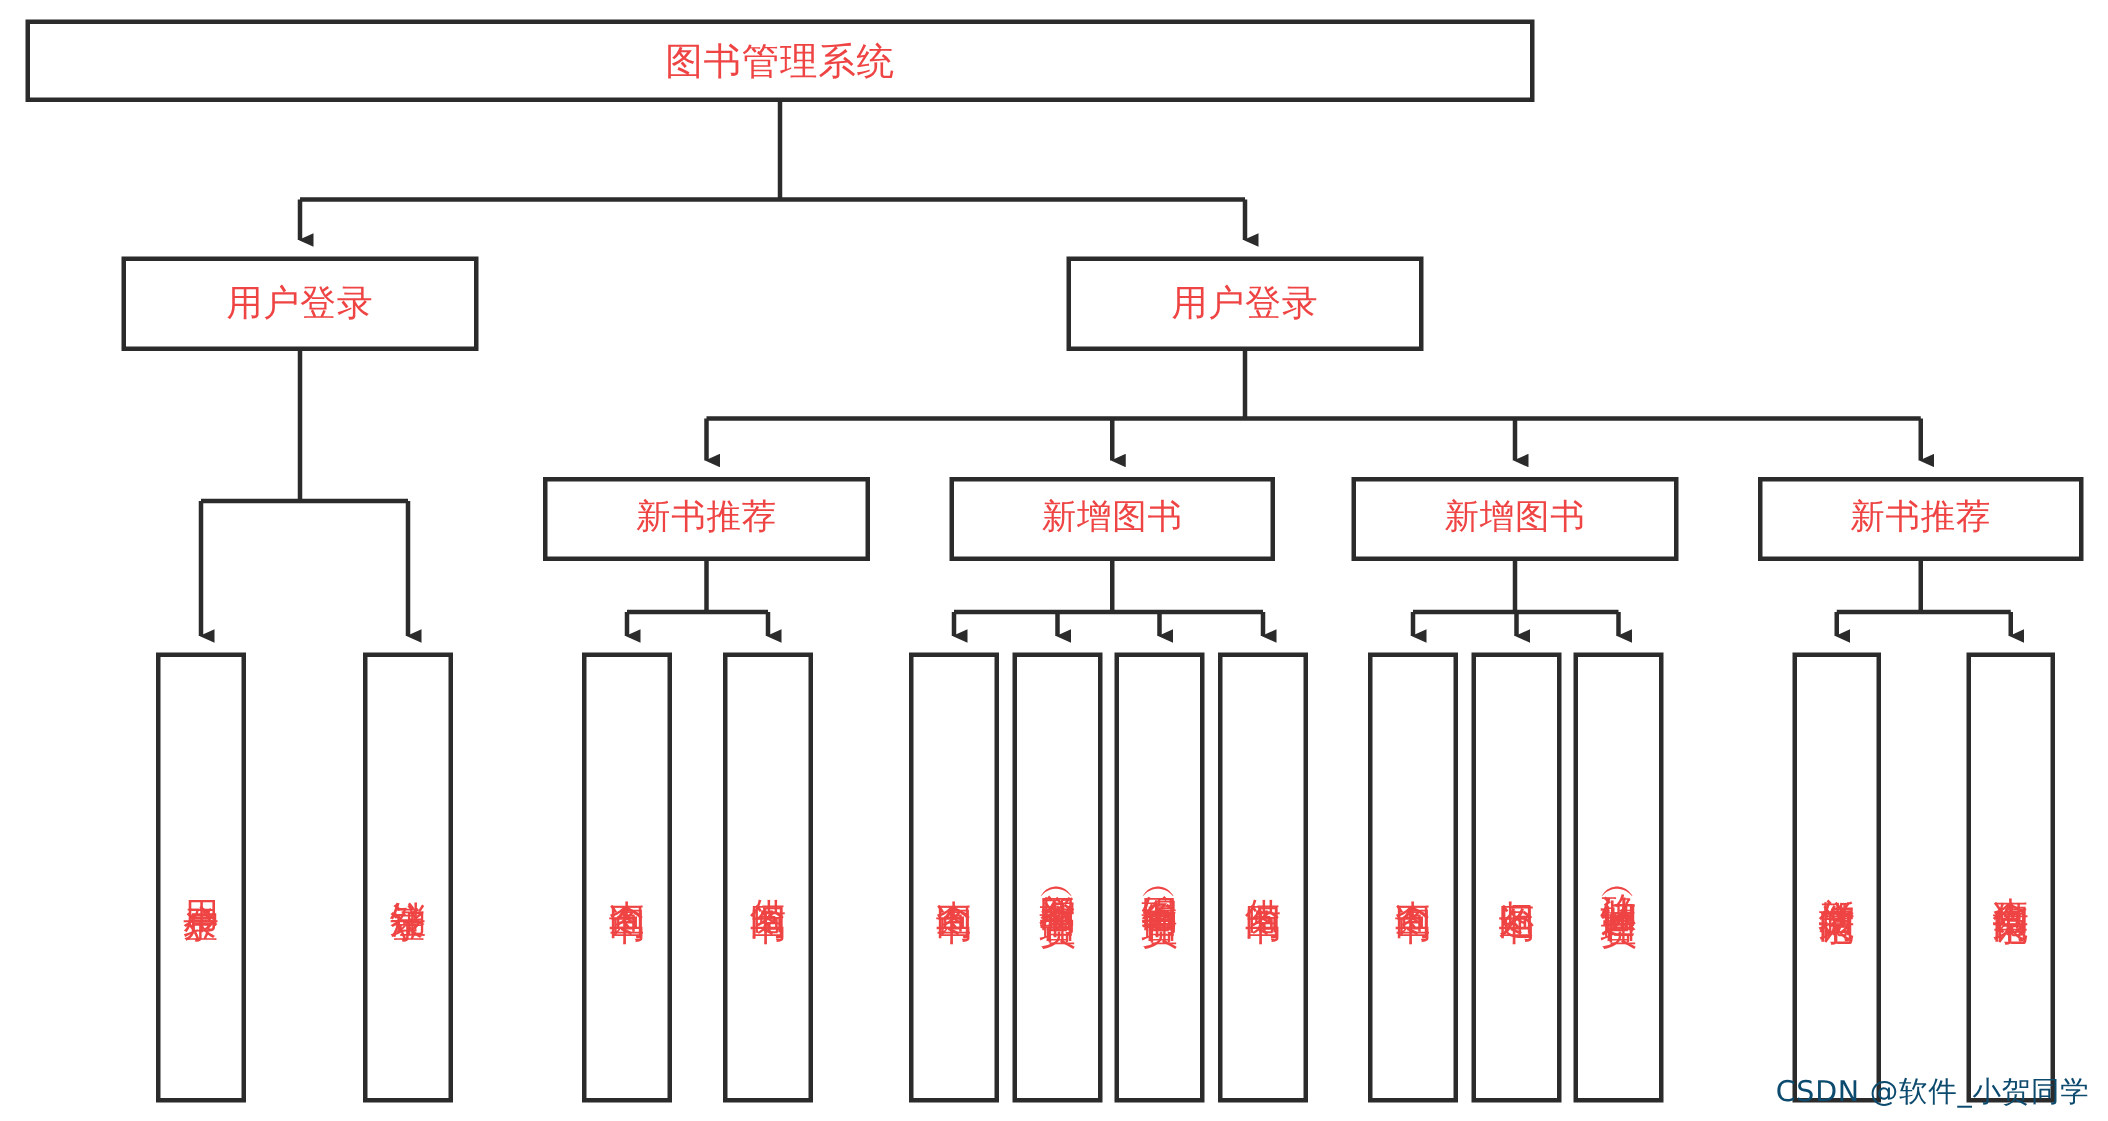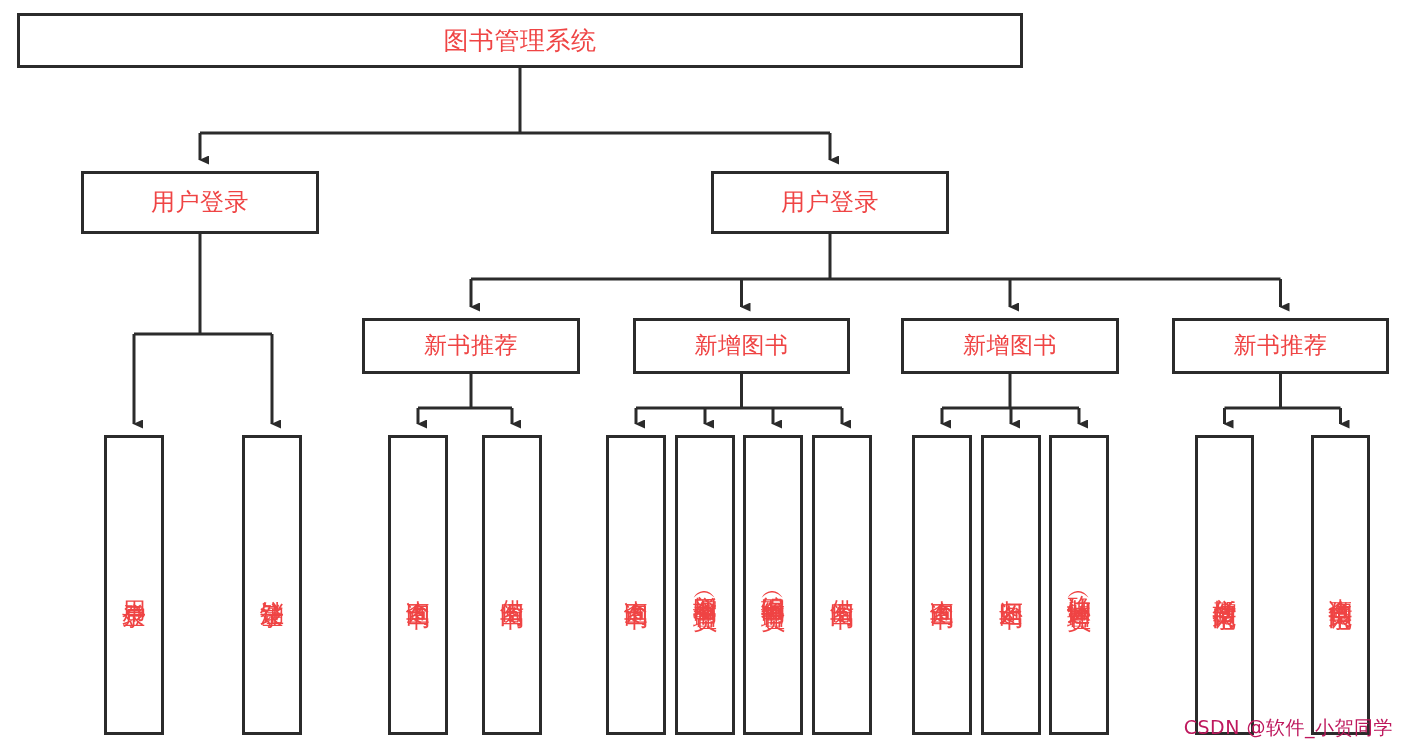--- a/index.html
+++ b/index.html
@@ -59,21 +59,21 @@
     width: 1405px;
     height: 747px;
     pointer-events: none;
   }
 
   .watermark {
     position: absolute;
     right: 12px;
     bottom: 6px;
     font-size: 19px;
-    color: #be185d;
+    color: #0c4a6e;
     font-family: "DejaVu Sans", "Liberation Sans", sans-serif;
     white-space: nowrap;
     letter-spacing: 0.5px;
   }
 </style>
 </head>
 <body>
 
 <div id="diagram-root">
   <svg class="connectors" viewBox="0 0 1405 747" xmlns="http://www.w3.org/2000/svg">

